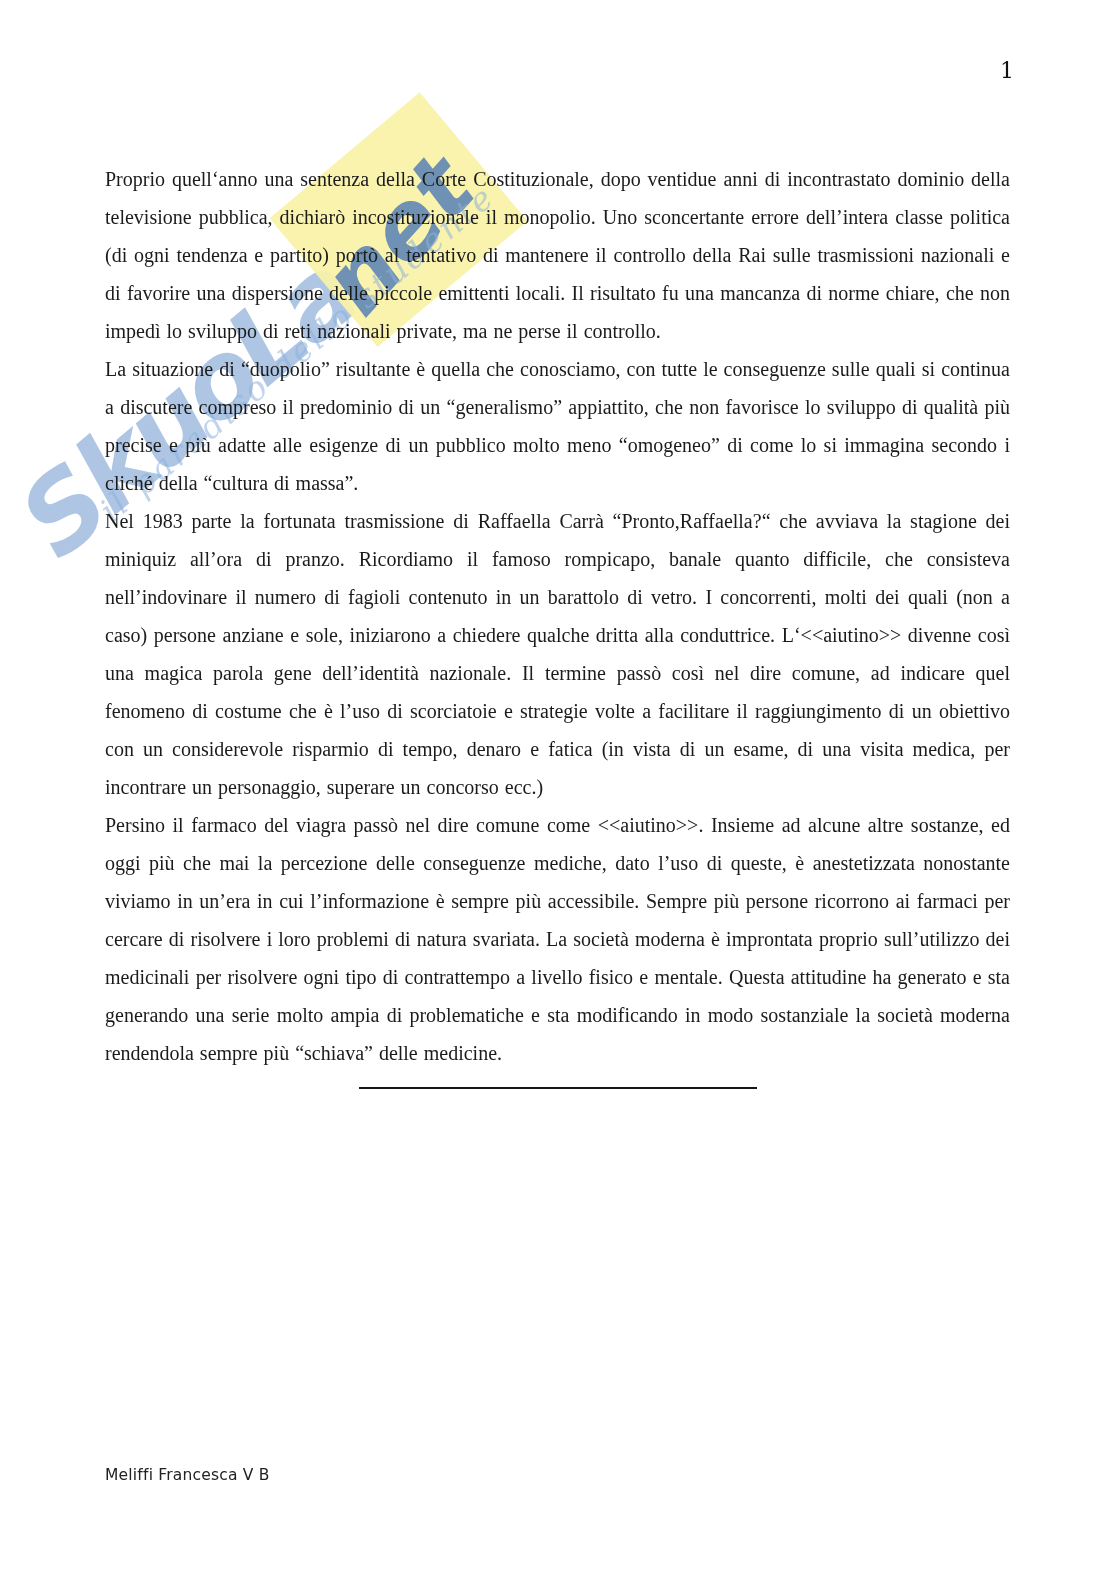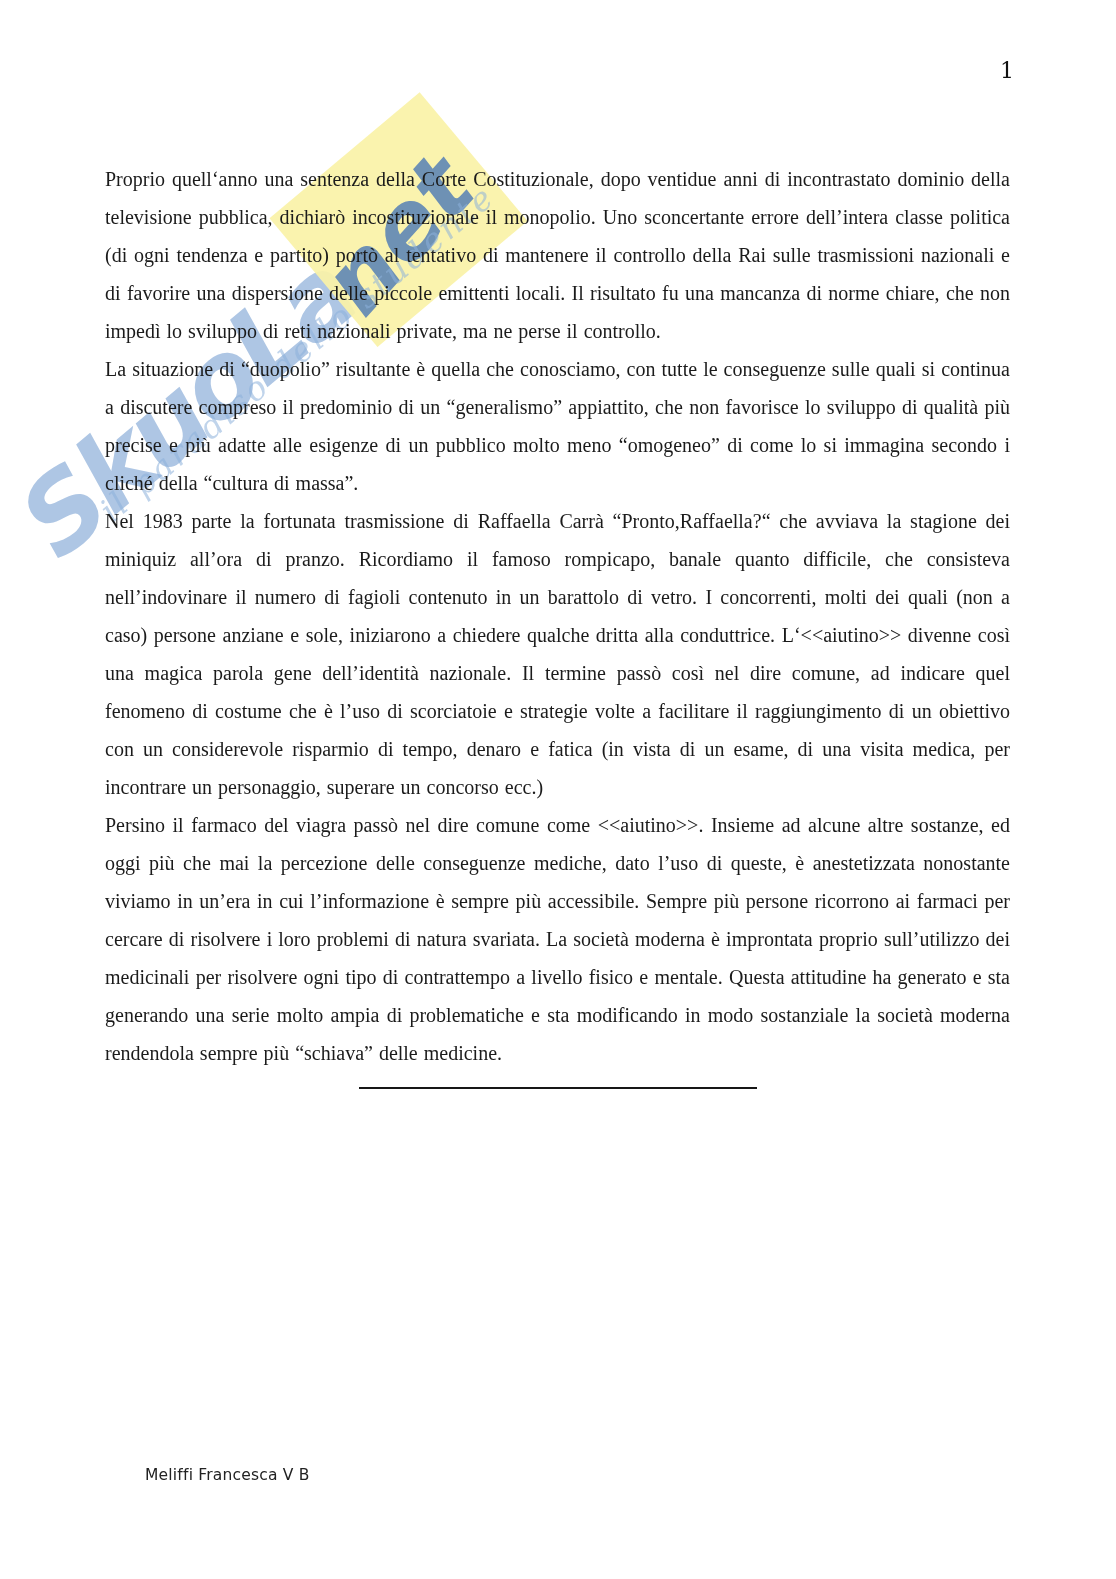--- a/index.html
+++ b/index.html
@@ -89,21 +89,20 @@
   }
   .footer {
     position: absolute;
     left: 105px;
     top: 1466px;
     z-index: 2;
     font-family: "DejaVu Sans", sans-serif;
     font-size: 15.5px;
     letter-spacing: 0.2px;
     color: #222222;
-    margin-left: 40px;
   }
 
   
   .body-text {
     position: absolute;
     left: 105px;
     top: 160px;
     width: 905px;
     z-index: 1;
     font-size: 20px;

